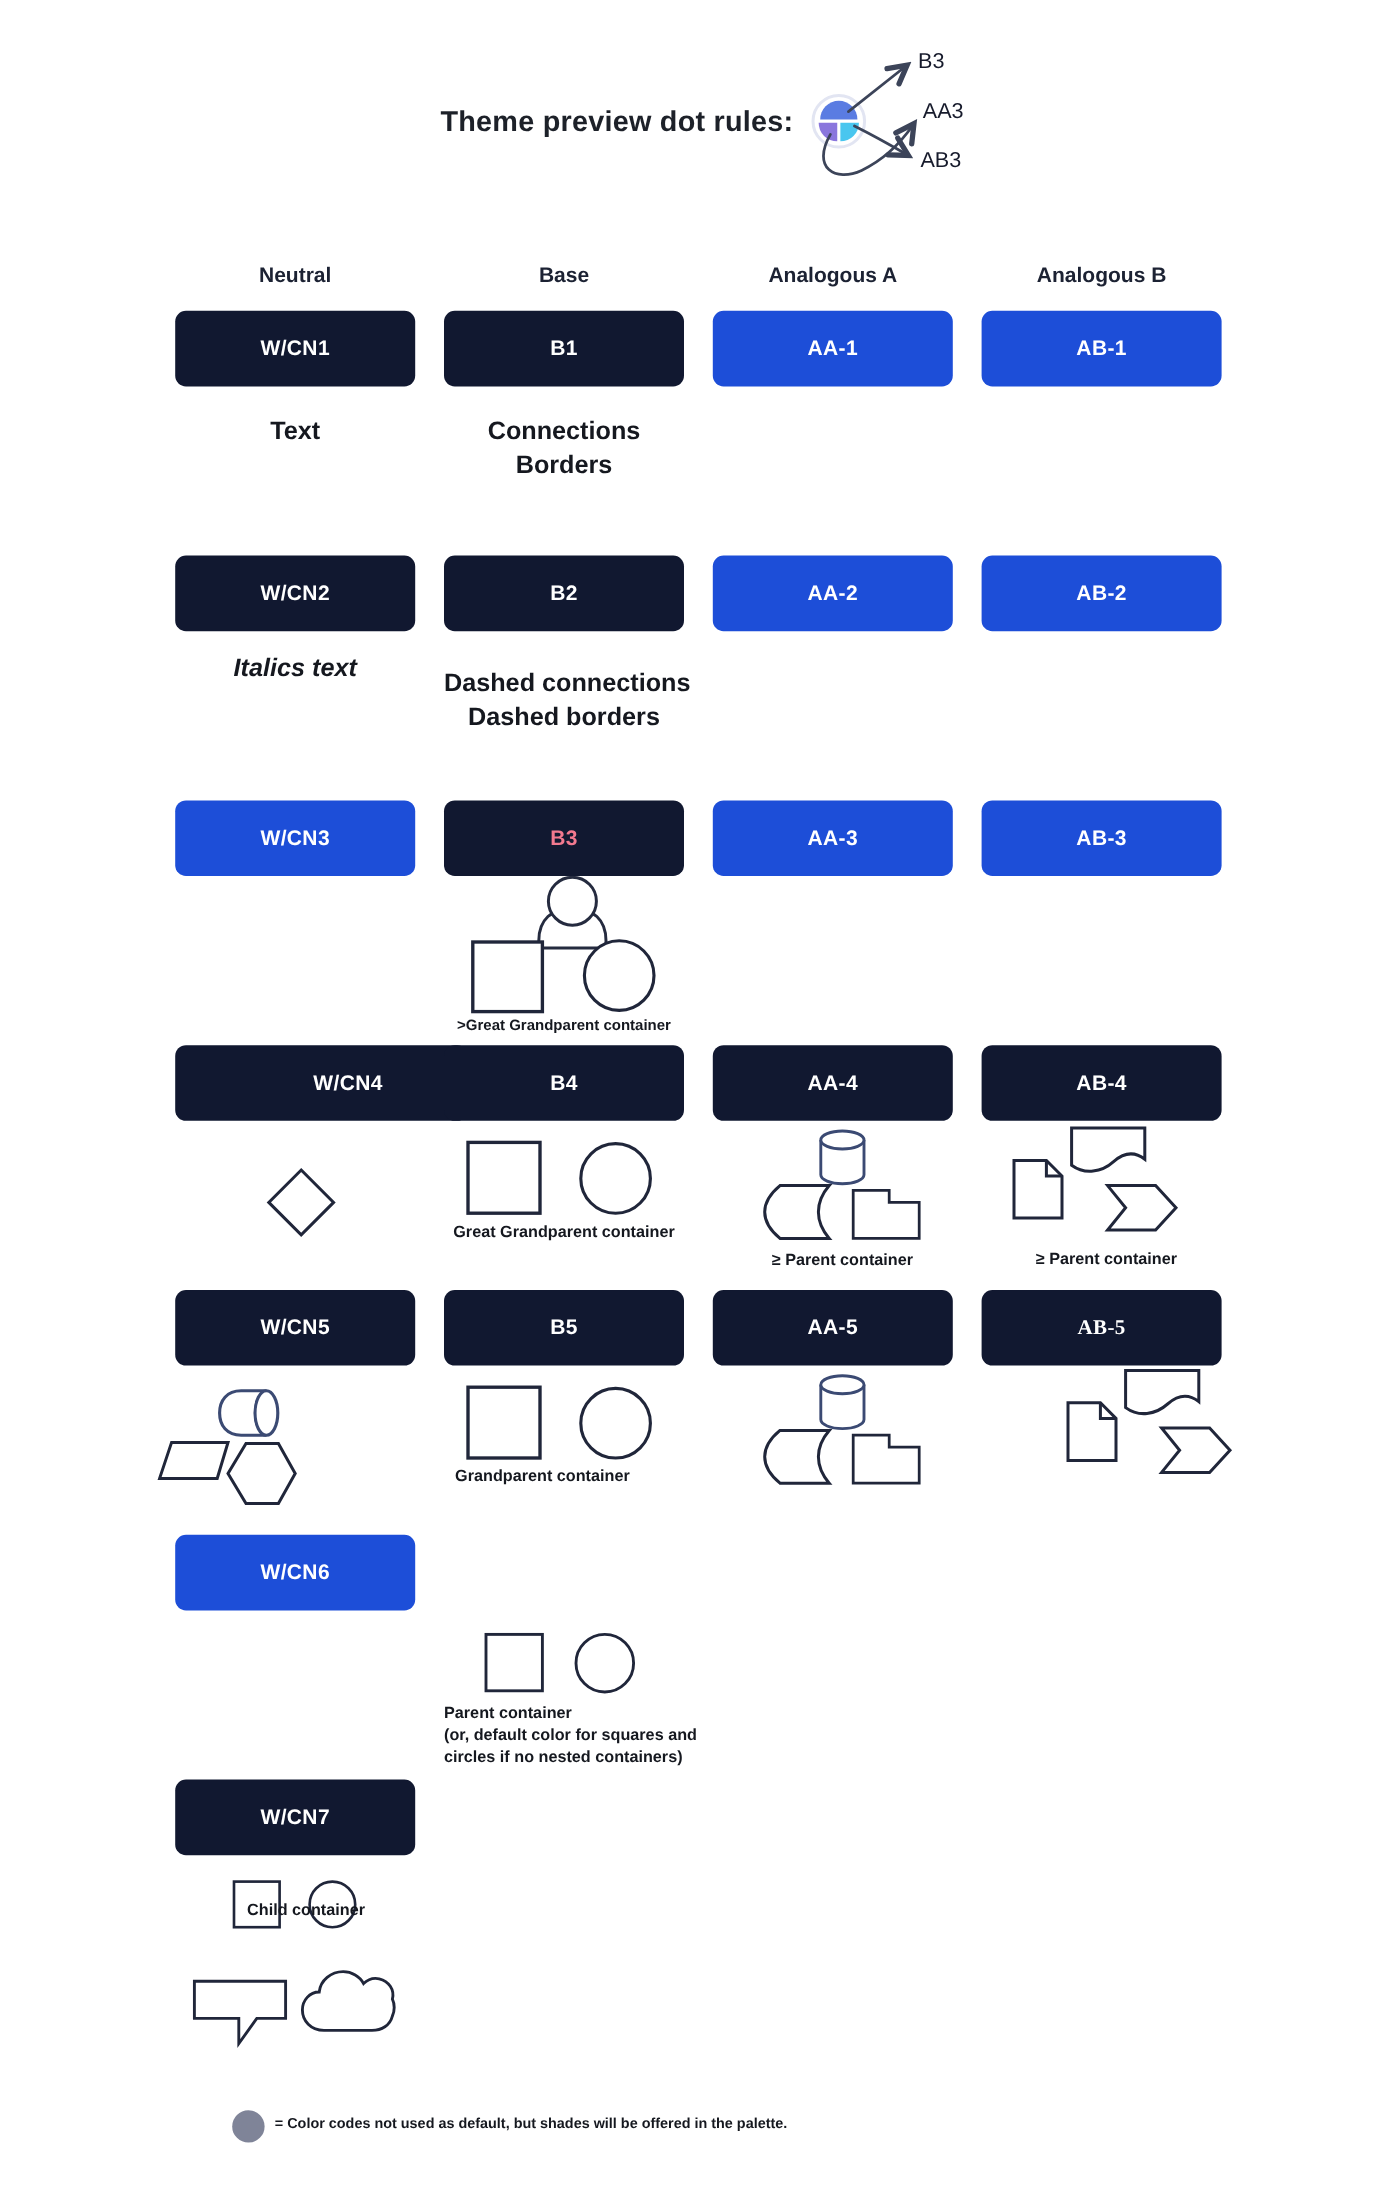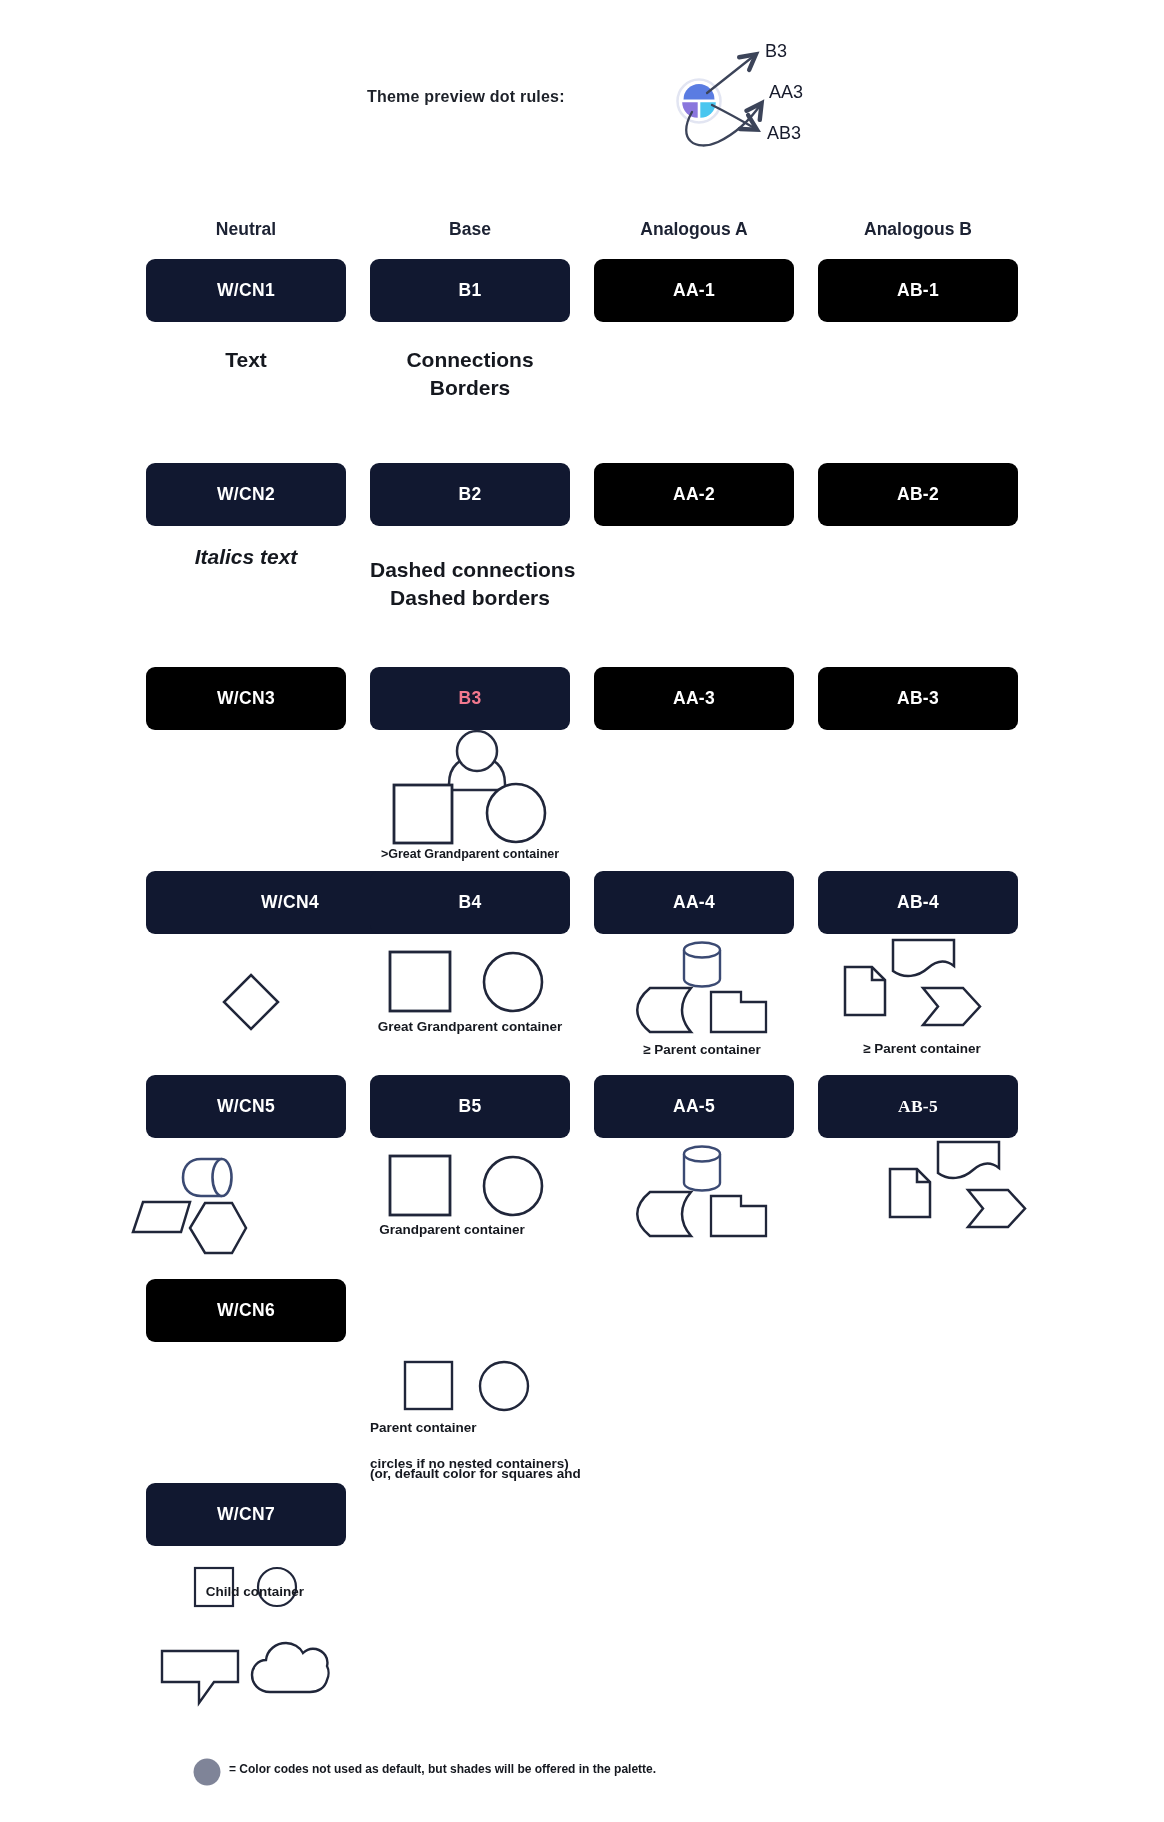--- a/index.html
+++ b/index.html
@@ -3,36 +3,36 @@
 <meta charset="utf-8">
 <style>
   html,body{margin:0;padding:0;background:#ffffff;}
   .canvas{
     position:relative;width:1164px;height:1822px;background:#ffffff;
     font-family:"Liberation Sans",sans-serif;overflow:hidden;
   }
   .shapes-layer{position:absolute;left:0;top:0;z-index:1;pointer-events:none;}
   .title{
     position:absolute;left:367px;top:88px;z-index:2;
-    font-size:16px;font-weight:600;color:#1d2129;letter-spacing:0.2px;white-space:nowrap;
+    font-size:24px;font-weight:600;color:#1d2129;letter-spacing:0.2px;white-space:nowrap;
   }
   .dot-label{
     position:absolute;z-index:2;font-size:18px;font-weight:500;color:#171b2c;white-space:nowrap;
   }
   .col-label{
     position:absolute;z-index:2;width:200px;text-align:center;
     font-size:17.5px;font-weight:700;color:#1c2233;white-space:nowrap;
   }
   .swatch{
     position:absolute;z-index:2;width:200px;height:63px;border-radius:9px;
     display:flex;align-items:center;justify-content:center;
     font-size:17.5px;font-weight:700;color:#ffffff;letter-spacing:0.3px;white-space:nowrap;
   }
   .swatch.dark{background:#111830;}
-  .swatch.muted{background:#000000;text-align:center;}
+  .swatch.muted{background:#1d4ed8;text-align:center;}
   .swatch.pink-text{color:#f2798f;}
   .note{
     position:absolute;z-index:3;font-weight:700;color:#15181f;white-space:nowrap;
   }
   .note.centered{width:200px;text-align:center;}
   .note-lg{font-size:21px;}
   .note-sm{font-size:13.5px;}
   .note-xs{font-size:12.5px;}
   .italic{font-style:italic;}
   .footer-text{
@@ -181,21 +181,21 @@
   <div class="note note-sm centered" style="left:822px;top:1041px;">≥ Parent container</div>
 
   <div class="swatch dark" style="left:146px;top:1075px;">W/CN5</div>
   <div class="swatch dark" style="left:370px;top:1075px;">B5</div>
   <div class="swatch dark" style="left:594px;top:1075px;">AA-5</div>
   <div class="swatch dark" style="left:818px;top:1075px;font-family:Liberation Serif, serif;">AB-5</div>
   <div class="note note-sm centered" style="left:352px;top:1222px;">Grandparent container</div>
 
   <div class="swatch muted" style="left:146px;top:1279px;">W/CN6</div>
   <div class="note note-sm" style="left:370px;top:1420px;">Parent container</div>
-  <div class="note note-sm" style="left:370px;top:1438px;margin-top:28px;">(or, default color for squares and</div>
+  <div class="note note-sm" style="left:370px;top:1438px;">(or, default color for squares and</div>
   <div class="note note-sm" style="left:370px;top:1456px;">circles if no nested containers)</div>
 
   <div class="swatch dark" style="left:146px;top:1483px;">W/CN7</div>
   <div class="note note-sm centered" style="left:155px;top:1552px;margin-top:32px;">Child container</div>
 
   <div class="footer-text">= Color codes not used as default, but shades will be offered in the palette.</div>
 
 </div>
 
 </body></html>

